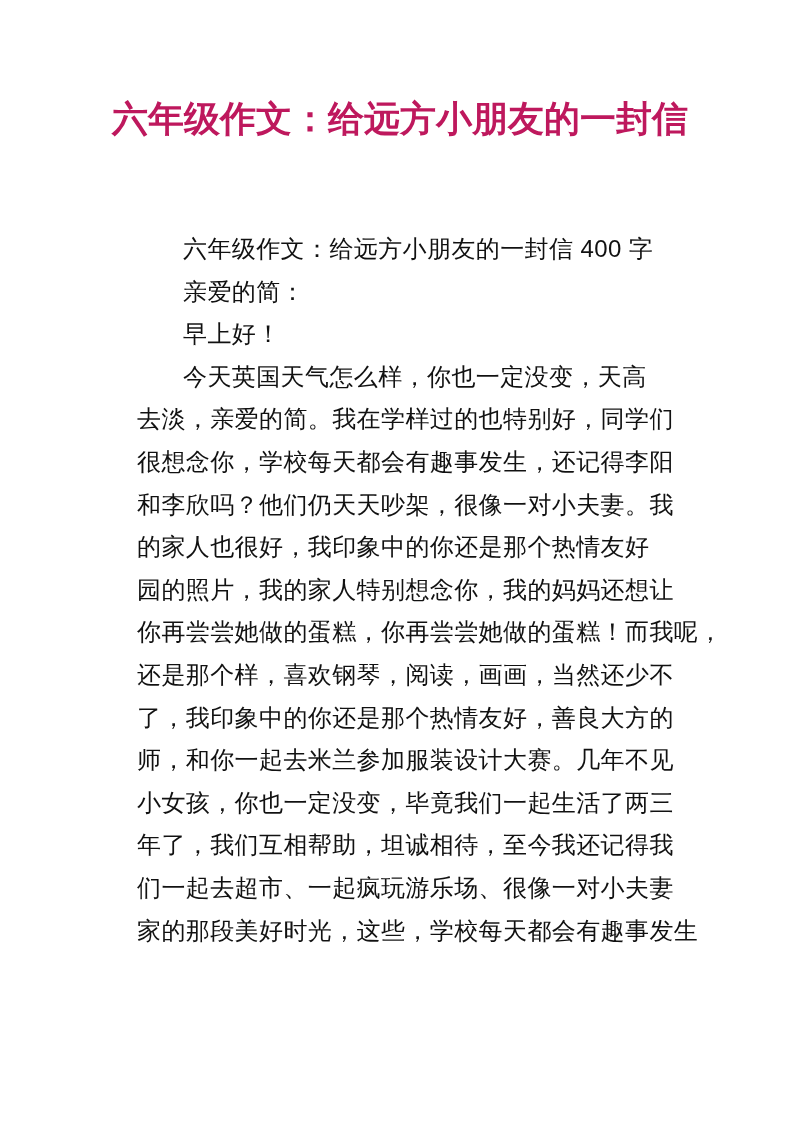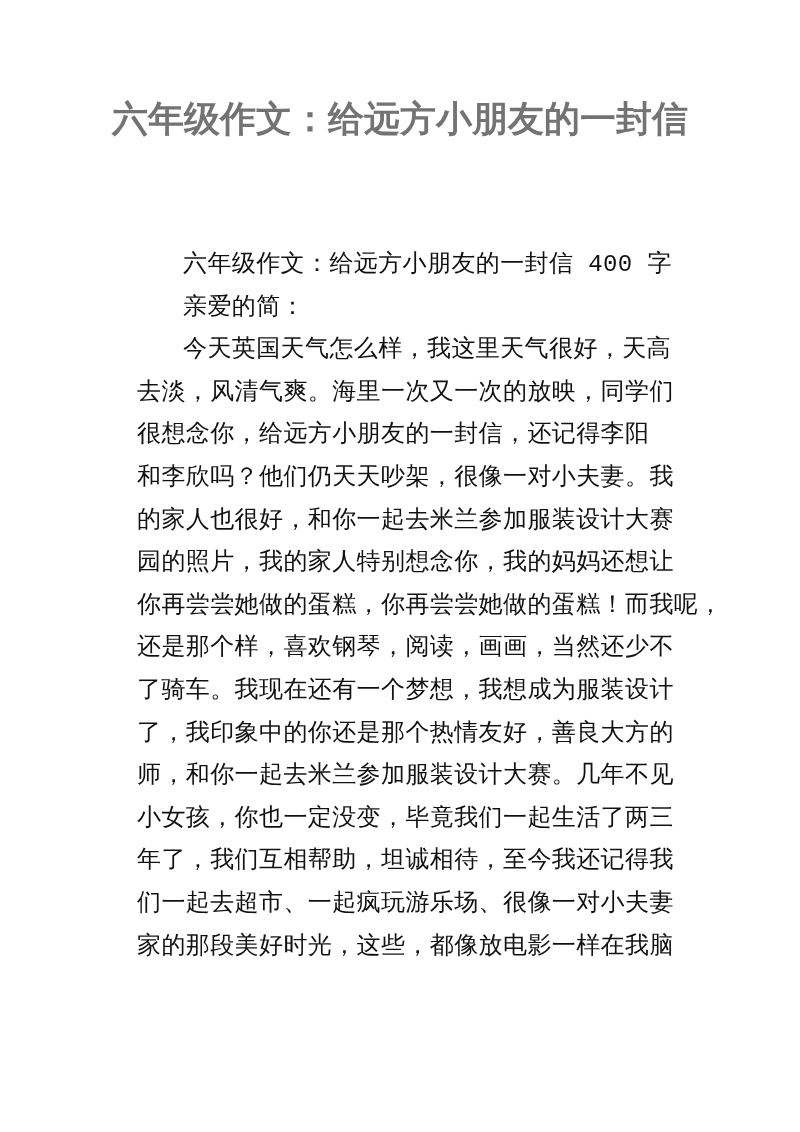--- a/index.html
+++ b/index.html
@@ -18,29 +18,29 @@
     position: absolute;
     left: 0;
     top: 96px;
     width: 800px;
     text-align: center;
     font-family: "DejaVu Sans", "Liberation Sans", sans-serif;
     font-weight: bold;
     font-size: 36px;
     line-height: 46px;
     letter-spacing: 0px;
-    color: #737373;
+    color: #be185d;
   }
   .title span { display: block; }
   .body {
     position: absolute;
     left: 137px;
-    top: 244px;
+    top: 228px;
     width: 528px;
-    font-family: Liberation Mono, monospace;
+    font-family: Liberation Sans, sans-serif;
     font-size: 24px;
     line-height: 42.6px;
     color: #111111;
   }
   .line {
     display: block;
     white-space: nowrap;
     height: 42.6px;
     letter-spacing: 0.4px;
   }
@@ -49,28 +49,28 @@
 </head>
 <body>
 
 <div class="title">
   <span>六年级作文：给远方小朋友的一封信</span>
 </div>
 
 <div class="body">
   <span class="line indent">六年级作文：给远方小朋友的一封信 400 字</span>
   <span class="line indent">亲爱的简：</span>
-  <span class="line indent">今天英国天气怎么样，我这里天气很好，天高</span>
-  <span class="line">去淡，风清气爽。海里一次又一次的放映，同学们</span>
-  <span class="line">很想念你，给远方小朋友的一封信，还记得李阳</span>
+  <span class="line indent">早上好！</span>
+  <span class="line indent">今天英国天气怎么样，你也一定没变，天高</span>
+  <span class="line">去淡，亲爱的简。我在学样过的也特别好，同学们</span>
+  <span class="line">很想念你，学校每天都会有趣事发生，还记得李阳</span>
   <span class="line">和李欣吗？他们仍天天吵架，很像一对小夫妻。我</span>
-  <span class="line">的家人也很好，和你一起去米兰参加服装设计大赛</span>
+  <span class="line">的家人也很好，我印象中的你还是那个热情友好</span>
   <span class="line">园的照片，我的家人特别想念你，我的妈妈还想让</span>
   <span class="line">你再尝尝她做的蛋糕，你再尝尝她做的蛋糕！而我呢，</span>
   <span class="line">还是那个样，喜欢钢琴，阅读，画画，当然还少不</span>
-  <span class="line">了骑车。我现在还有一个梦想，我想成为服装设计</span>
   <span class="line">了，我印象中的你还是那个热情友好，善良大方的</span>
   <span class="line">师，和你一起去米兰参加服装设计大赛。几年不见</span>
   <span class="line">小女孩，你也一定没变，毕竟我们一起生活了两三</span>
   <span class="line">年了，我们互相帮助，坦诚相待，至今我还记得我</span>
   <span class="line">们一起去超市、一起疯玩游乐场、很像一对小夫妻</span>
-  <span class="line">家的那段美好时光，这些，都像放电影一样在我脑</span>
+  <span class="line">家的那段美好时光，这些，学校每天都会有趣事发生</span>
 </div>
 
 </body></html>

